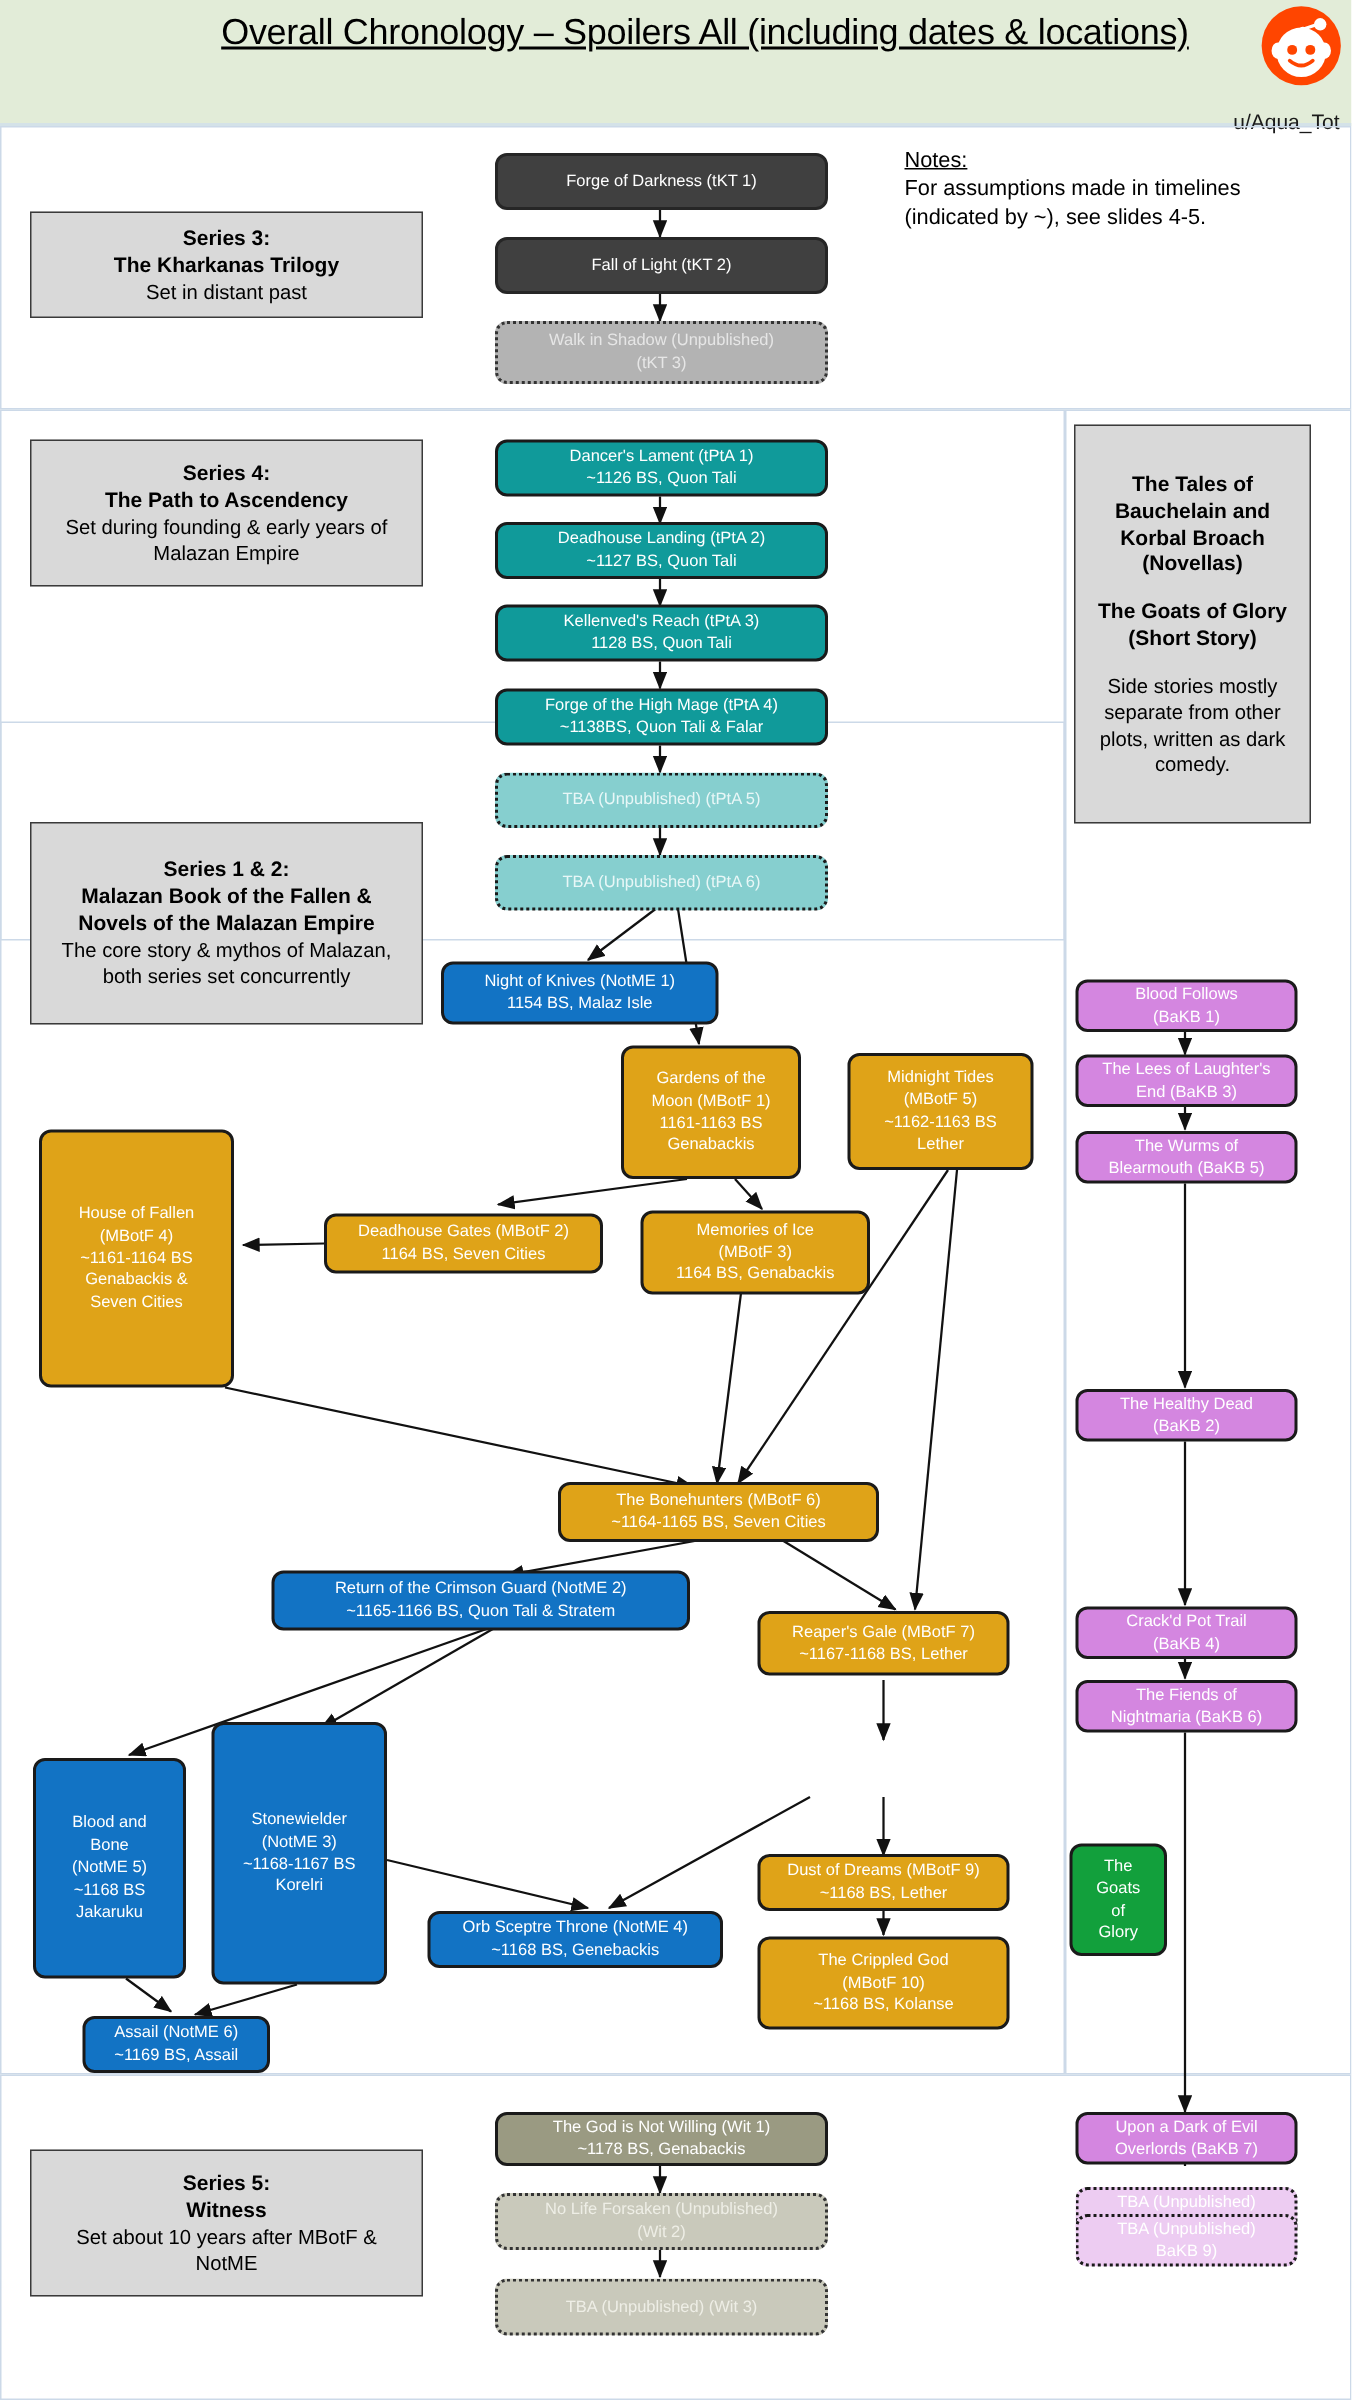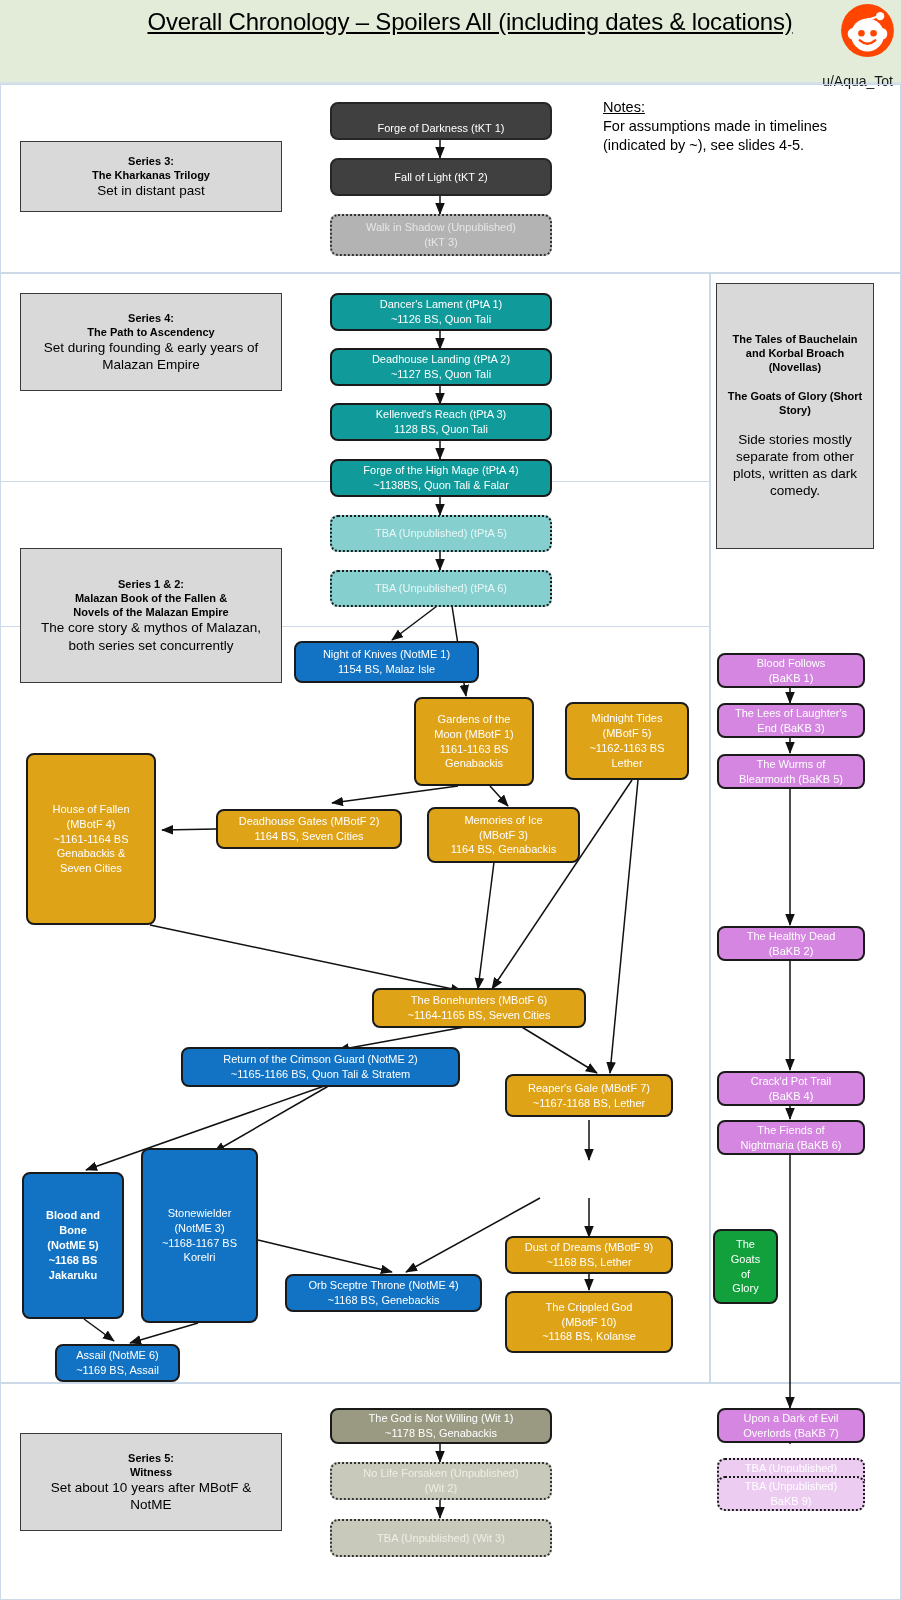--- a/index.html
+++ b/index.html
@@ -51,21 +51,21 @@
     box-sizing:border-box;
     display:flex;flex-direction:column;
     align-items:center;justify-content:center;
     text-align:center;
     color:#000;
     line-height:1.28;
     padding:6px 8px;
   }
   .legend .b{font-weight:bold;}
   .legend .n{font-weight:normal;}
-  .legend-l1{font-size:11px;}
+  .legend-l1{font-size:14px;}
   .legend-l2{font-size:13.5px;}
 
   
   .node{
     position:absolute;
     box-sizing:border-box;
     display:flex;flex-direction:column;
     align-items:center;justify-content:center;
     text-align:center;
     color:#ffffff;
@@ -231,21 +231,21 @@
   </div>
 
   <div class="legend" style="left:716px;top:283px;width:158px;height:266px;">
     <div class="b legend-l1">The Tales of Bauchelain and Korbal Broach (Novellas)</div>
     <div style="height:14px"></div>
     <div class="b legend-l1">The Goats of Glory (Short Story)</div>
     <div style="height:14px"></div>
     <div class="n legend-l2">Side stories mostly separate from other plots, written as dark comedy.</div>
   </div>
 
-  <div class="node dark" style="left:330px;top:102px;width:222px;height:38px;justify-content:flex-end;">
+  <div class="node dark" style="left:330px;top:102px;width:222px;height:38px;">
     <div>Forge of Darkness (tKT 1)</div>
   </div>
   <div class="node dark" style="left:330px;top:158px;width:222px;height:38px;">
     <div>Fall of Light (tKT 2)</div>
   </div>
   <div class="node darkghost" style="left:330px;top:214px;width:222px;height:42px;">
     <div>Walk in Shadow (Unpublished)</div>
     <div>(tKT 3)</div>
   </div>
 
@@ -330,21 +330,21 @@
     <div>Dust of Dreams (MBotF  9)</div>
     <div>~1168 BS, Lether</div>
   </div>
 
   <div class="node orange" style="left:505px;top:1291px;width:168px;height:62px;">
     <div>The Crippled God</div>
     <div>(MBotF 10)</div>
     <div>~1168 BS, Kolanse</div>
   </div>
 
-  <div class="node blue" style="left:22px;top:1172px;width:102px;height:147px;font-weight:bold;">
+  <div class="node blue" style="left:22px;top:1172px;width:102px;height:147px;">
     <div>Blood and</div>
     <div>Bone</div>
     <div>(NotME 5)</div>
     <div>~1168 BS</div>
     <div>Jakaruku</div>
   </div>
 
   <div class="node blue" style="left:141px;top:1148px;width:117px;height:175px;">
     <div>Stonewielder</div>
     <div>(NotME 3)</div>

